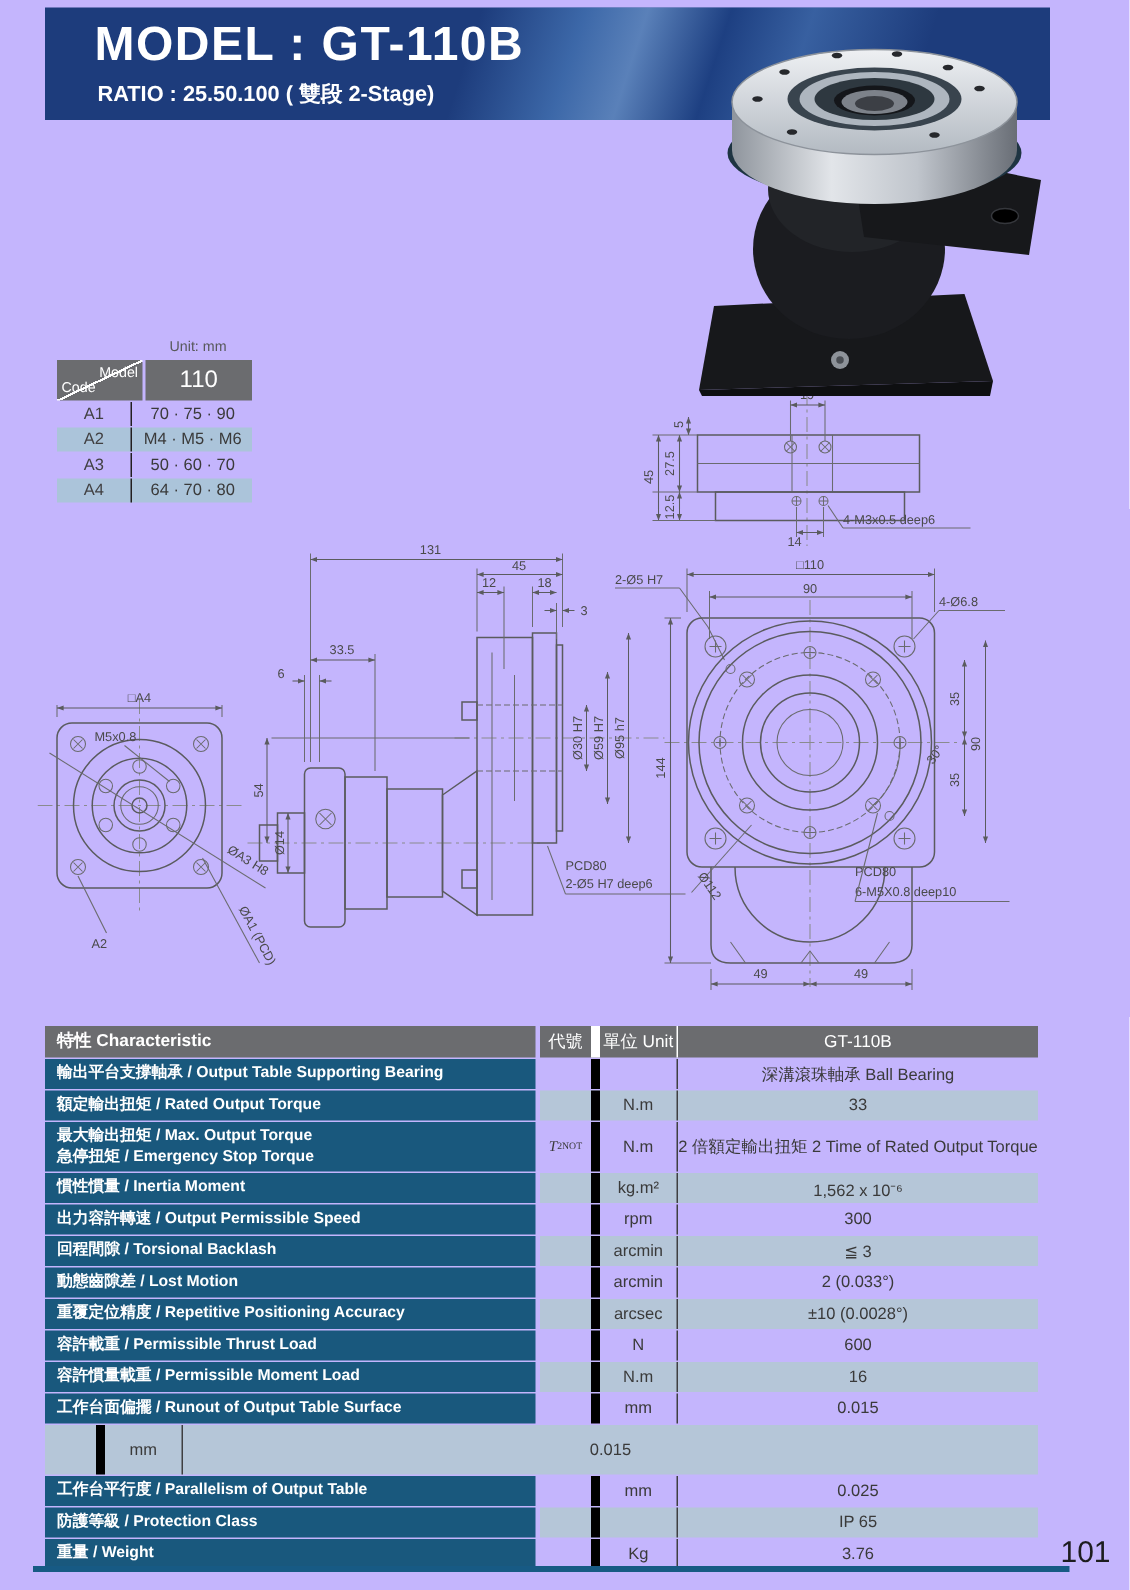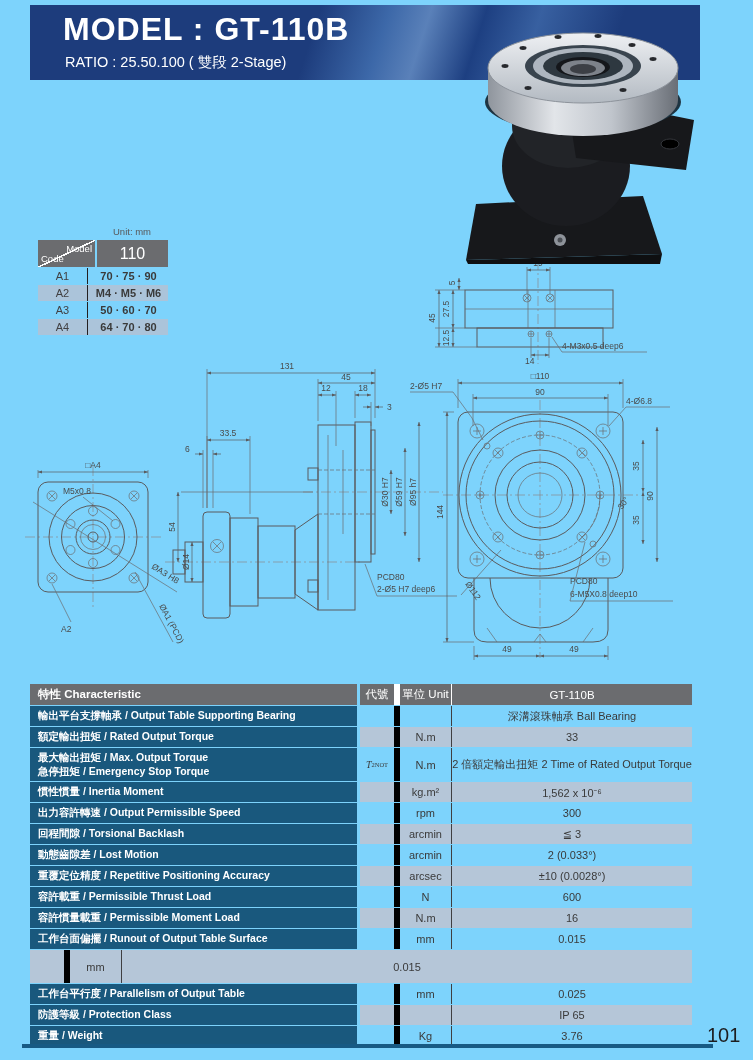--- a/index.html
+++ b/index.html
@@ -1,46 +1,46 @@
 <!DOCTYPE html>
 <html><head>
 <meta charset="utf-8">
 <style>
   html,body{margin:0;padding:0;background:#fff;}
-  .page{position:relative;width:753px;height:1060px;background:#7dd3fc;overflow:hidden;
+  .page{position:relative;width:753px;height:1060px;background:#c4b5fd;overflow:hidden;
         font-family:"Liberation Sans",sans-serif;}
 
   
   .banner{position:absolute;left:30px;top:5px;width:670px;height:75px;background:#1d3c7c;z-index:1;}
   .banner .streaks{position:absolute;inset:0;
     background:
       linear-gradient(108deg, rgba(255,255,255,0) 42%, rgba(86,140,205,.55) 52%,
         rgba(140,185,235,.55) 58%, rgba(30,70,140,.35) 66%,
         rgba(96,150,215,.40) 74%, rgba(255,255,255,0) 86%);}
   .model-title{position:absolute;left:33px;top:6px;font-size:32px;font-weight:700;
     color:#fff;letter-spacing:1px;white-space:nowrap;}
-  .ratio-line{position:absolute;left:35px;top:48px;font-size:14.5px;font-weight:400;
+  .ratio-line{position:absolute;left:35px;top:48px;font-size:14.5px;font-weight:700;
     color:#fff;white-space:nowrap;}
 
   
   .photo{position:absolute;left:448px;top:8px;width:268px;height:256px;z-index:2;}
 
   
   .unit-note{position:absolute;left:113px;top:226px;font-size:9.5px;color:#58595b;}
   .code-table{position:absolute;left:38px;top:240px;width:130px;font-size:11px;color:#414042;}
   .ct-head{display:flex;height:27px;margin-bottom:1px;}
   .ct-corner{width:57px;position:relative;margin-right:2px;color:#fff;font-size:9.5px;
      background:linear-gradient(to bottom right,#6b6c6f 49%,#fdfdfd 49%,#fdfdfd 52%,#6b6c6f 52%);}
   .ct-corner .m{position:absolute;top:3px;right:3px;}
   .ct-corner .c{position:absolute;bottom:3px;left:3px;}
   .ct-colhead{flex:1;background:#6b6c6f;color:#fff;display:flex;align-items:center;justify-content:center;font-size:16px;}
   .ct-row{display:flex;height:16px;margin-bottom:1px;}
   .ct-row .code{width:50px;display:flex;align-items:center;justify-content:center;
      border-right:1px solid #231f20;box-sizing:border-box;margin-right:1px;}
-  .ct-row .val{flex:1;display:flex;align-items:center;justify-content:center;font-weight:bold;}
+  .ct-row .val{flex:1;display:flex;align-items:center;justify-content:center;}
   .ct-row.alt{background:#abc4da;}
 
   
   .drawing{position:absolute;left:25px;top:250px;width:720px;height:430px;}
   .drawing text{font-size:8.5px;fill:#4a4a4a;}
   .dl{stroke:#5a5b5e;stroke-width:1;fill:none;}
   .thin{stroke:#6a6b6e;stroke-width:.7;fill:none;}
   .cl{stroke:#8a8b8e;stroke-width:.7;fill:none;stroke-dasharray:10 3 2 3;}
   .dash{stroke:#6a6b6e;stroke-width:.7;fill:none;stroke-dasharray:4 2;}
   .dim{stroke:#5a5b5e;stroke-width:.7;fill:none;}

